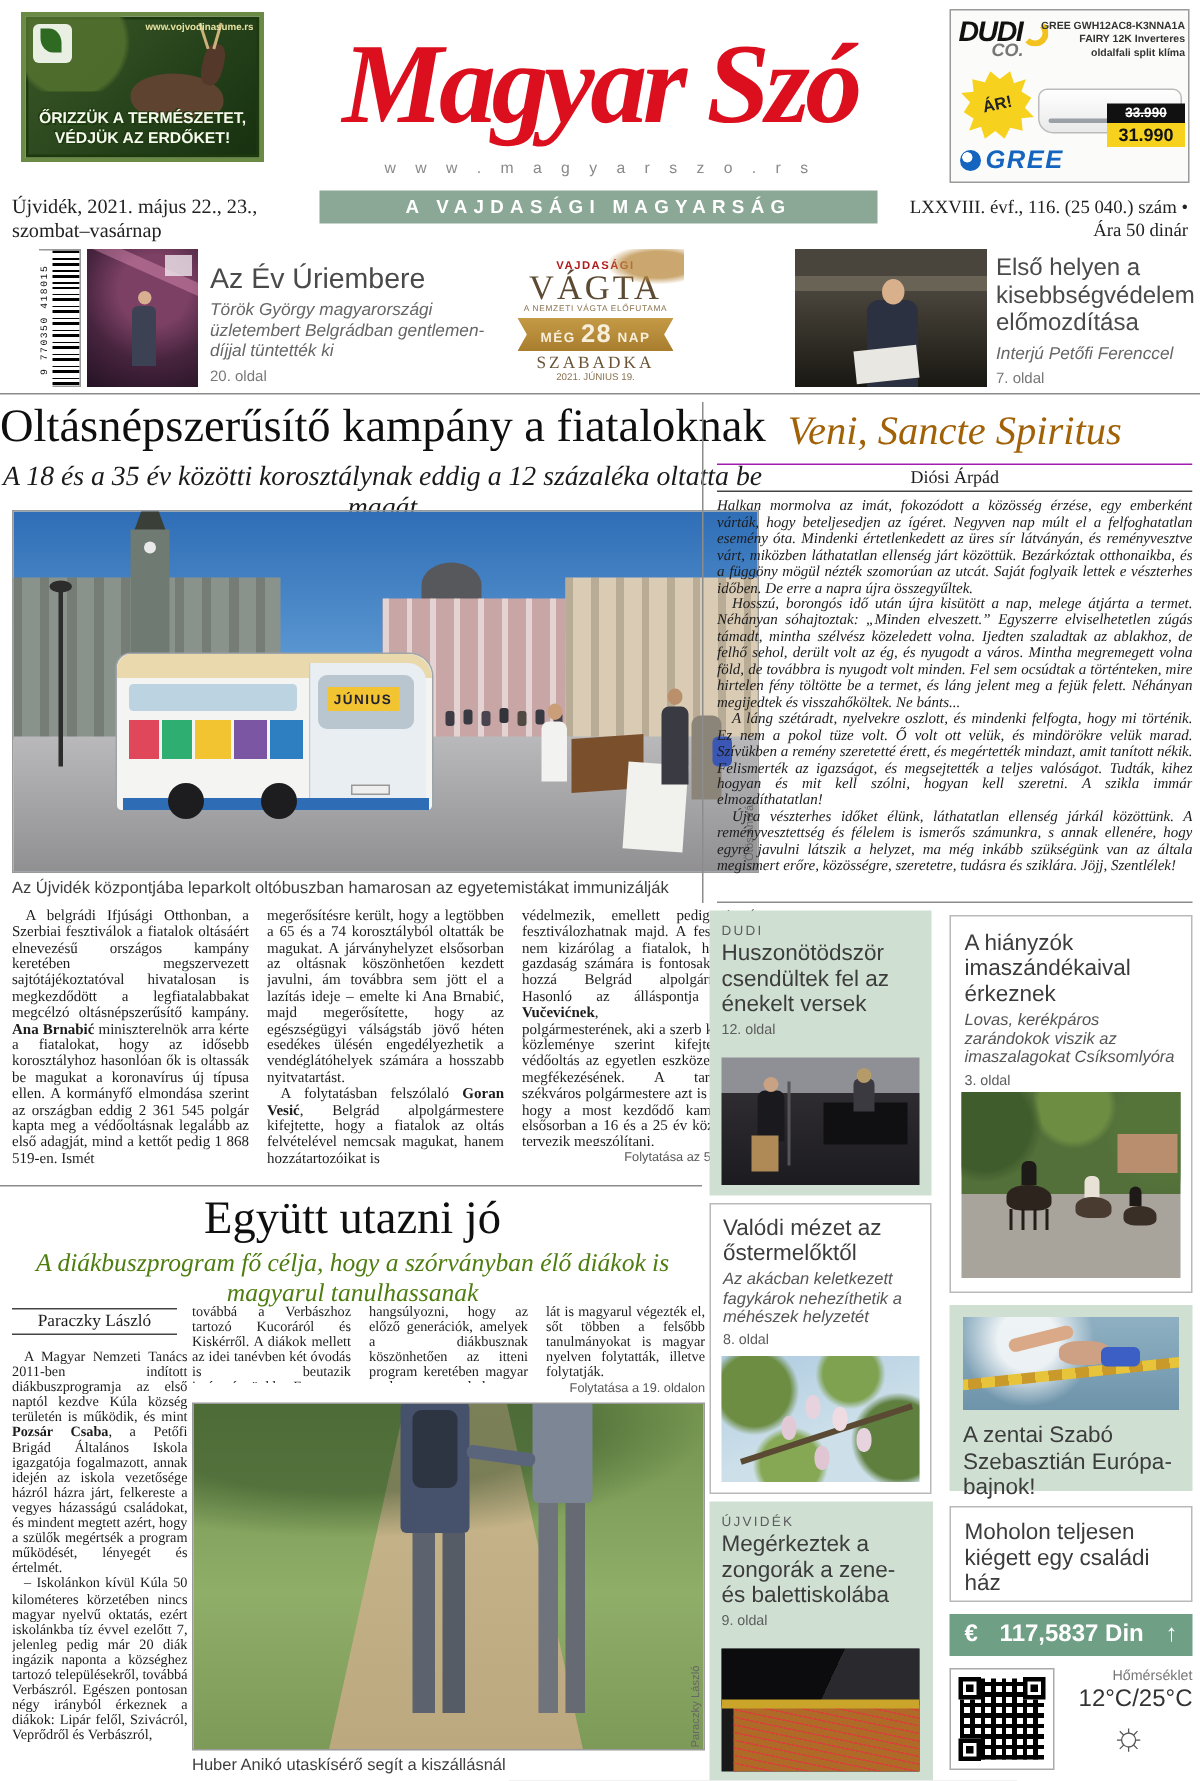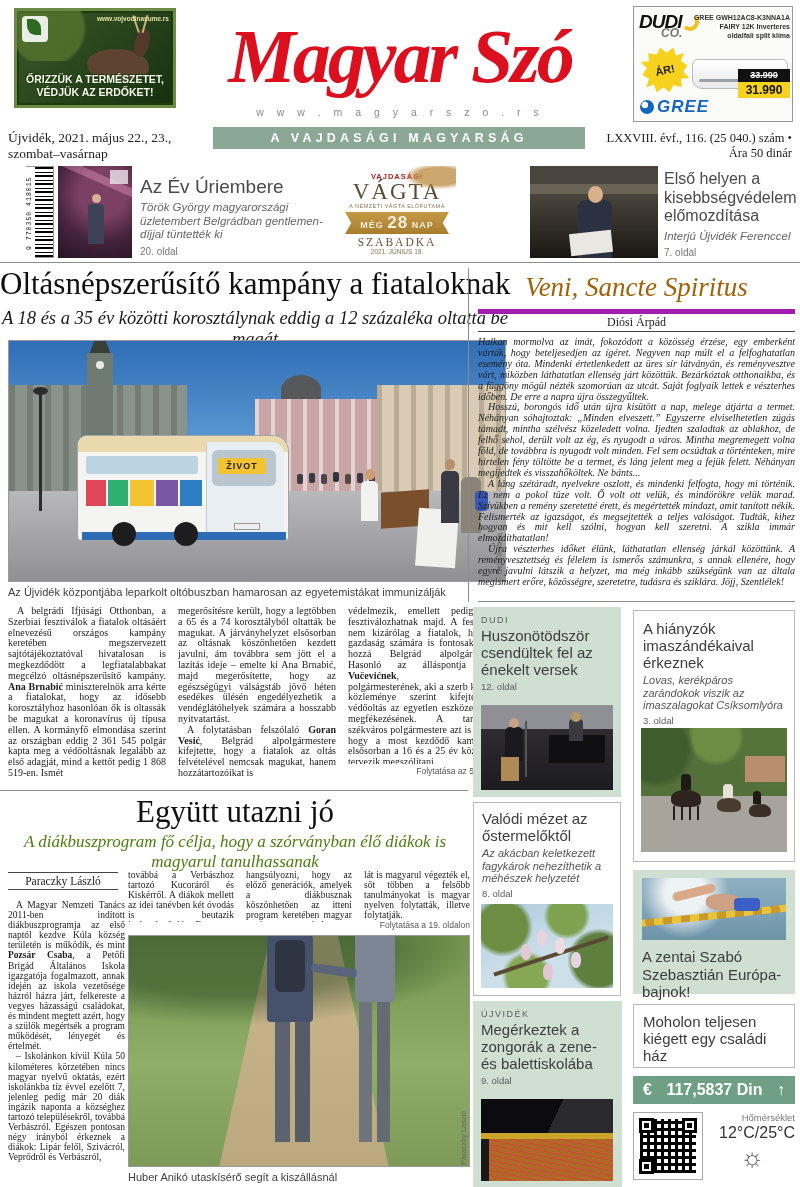--- a/index.html
+++ b/index.html
@@ -135,21 +135,21 @@
   .lead-col1{left:8px;top:606px;width:158px;height:170px;}
   .lead-col2{left:178px;top:606px;width:158px;height:170px;}
   .lead-col3{left:348px;top:606px;width:158px;height:158px;}
   .lead-cont{left:348px;top:766px;width:158px;text-align:right;font-size:8.5px;color:#555;}
   .rule-second{left:0;top:790px;width:468px;height:1px;background:#8c8c8c;}
 
   
   .vdivider{left:468px;top:268px;width:1px;height:334px;background:#8c8c8c;}
   .veni{left:478px;top:270px;width:317px;height:332px;border-bottom:1px solid #8c8c8c;overflow:hidden;}
   .veni-head{text-align:center;font-style:italic;font-size:27px;font-family:"Liberation Serif",serif;color:#a16207;margin:2px 0 6px;}
-  .veni-byline{border-top:5px solid #a21caf;border-bottom:1px solid #444;text-align:center;font-family:"Liberation Serif",serif;
+  .veni-byline{border-top:1px solid #a21caf;border-bottom:1px solid #444;text-align:center;font-family:"Liberation Serif",serif;
                font-size:12px;padding:1px 0;margin-bottom:5px;}
   .veni-body{font-family:"Liberation Serif",serif;font-style:italic;font-size:10px;line-height:10.9px;text-align:justify;overflow:hidden;height:262px;}
   .veni-body p{margin:0;text-indent:10px;}
   .veni-body p.noind{text-indent:0;}
 
   
   .sec-head{left:0;top:794px;width:470px;text-align:center;font-size:31px;color:#0f0f0f;}
   .sec-sub{left:15px;top:832px;width:440px;text-align:center;font-style:italic;font-size:17px;line-height:19.5px;color:#4d7c0f;}
   .sec-byline{left:8px;top:872px;width:110px;border-top:1px solid #444;border-bottom:1px solid #444;
               text-align:center;font-family:"Liberation Serif",serif;font-size:11.5px;padding:2px 0;}
@@ -331,21 +331,21 @@
   </div>
 
   <div class="abs t2-photo">
     <div class="t2-band"></div>
     <div class="t2-man"></div>
     <div class="t2-head"></div>
     <div class="t2-paper"></div>
   </div>
   <div class="abs teaser-text t2-text">
     <div class="tt">Első helyen a kisebbségvédelem előmozdítása</div>
-    <div class="ts">Interjú Újvidék Ferenccel</div>
+    <div class="ts">Interjú Petőfi Ferenccel</div>
     <div class="tp">7. oldal</div>
   </div>
 
   <div class="abs rule-teasers"></div>
 
   <div class="abs lead-head serif">Oltásnépszerűsítő kampány a fiataloknak</div>
   <div class="abs lead-sub serif">A 18 és a 35 év közötti korosztálynak eddig a 12 százaléka oltatta be magát</div>
 
   <div class="abs lead-photo">
     <div class="abs ph-bldgL"></div>
@@ -362,21 +362,21 @@
     <div class="abs ph-bus">
       <div class="abs ph-bus-roof"></div>
       <div class="abs ph-bus-winband"></div>
       <div class="abs ph-chip1"></div>
       <div class="abs ph-chip2"></div>
       <div class="abs ph-chip3"></div>
       <div class="abs ph-chip4"></div>
       <div class="abs ph-chip5"></div>
       <div class="abs ph-bus-rear"></div>
       <div class="abs ph-bus-rwin"></div>
-      <div class="abs ph-zivot">ŽIVOT</div>
+      <div class="abs ph-zivot">JÚNIUS</div>
       <div class="abs ph-bus-skirt"></div>
       <div class="abs ph-wheel1"></div>
       <div class="abs ph-wheel2"></div>
       <div class="abs ph-plate"></div>
     </div>
     <div class="abs ph-desk"></div>
     <div class="abs ph-banner"></div>
     <div class="abs ph-person1"></div>
     <div class="abs ph-p1head"></div>
     <div class="abs ph-person2"></div>

